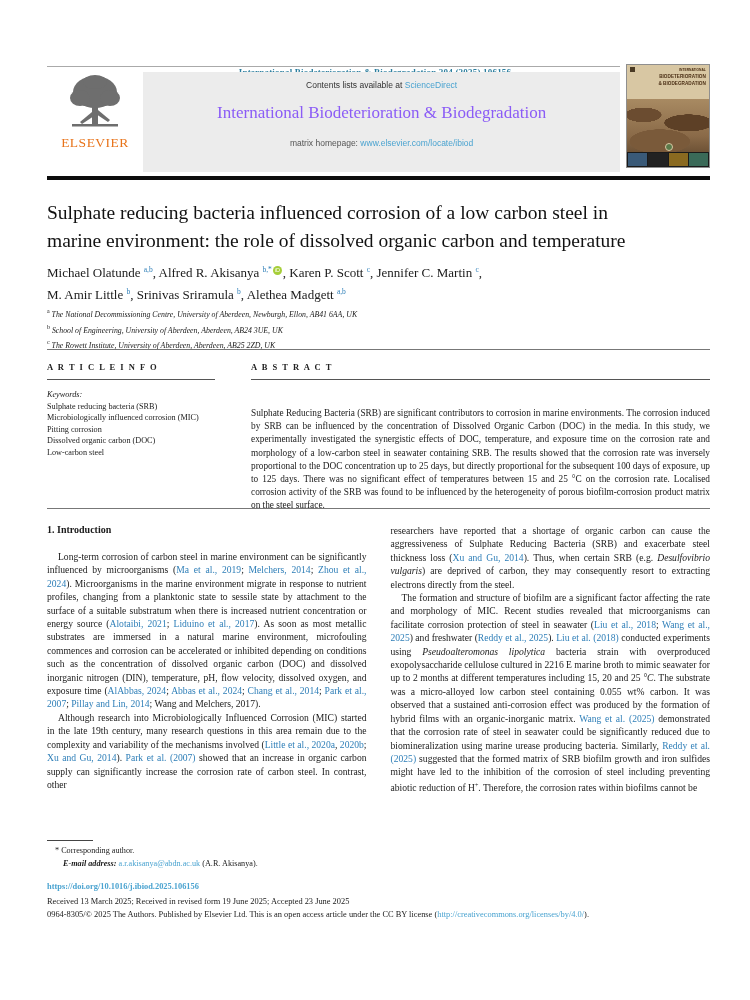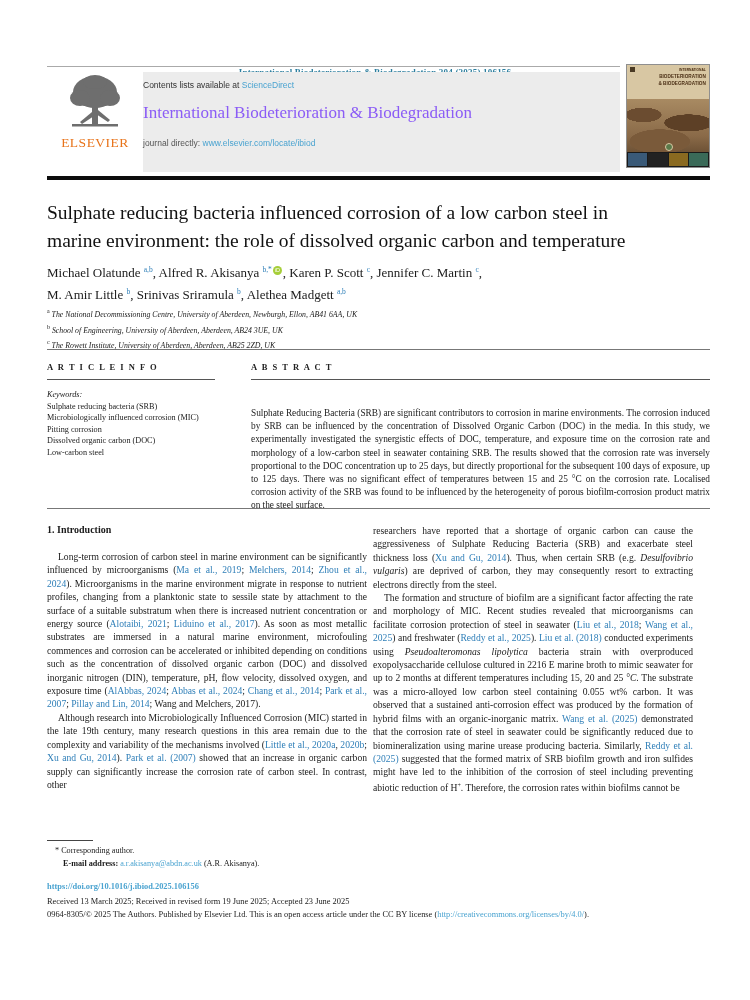--- a/index.html
+++ b/index.html
@@ -10,21 +10,21 @@
   
   .top-ref{top:40px;left:0;right:0;text-align:center;font-size:9px;font-weight:bold;color:#2e7f9f;letter-spacing:.2px;margin-top:27px;}
 
   
   .header-wrap{top:66px;left:47px;width:663px;}
   .header-main{display:flex;align-items:flex-start;}
   .header-left{display:flex;border-top:1.5px solid #aaa;padding-top:5px;width:575px;}
   .logo-col{width:96px;height:96px;background:#fff;display:flex;flex-direction:column;align-items:center;justify-content:flex-start;}
   .logo-col svg{display:block;}
   .elsevier-word{font-size:13.5px;color:#e8731a;letter-spacing:.5px;margin-top:1px;font-family:"Liberation Serif",serif;}
-  .mid-box{flex:1;background:#ececec;height:92px;padding-top:8px;}
+  .mid-box{flex:1;background:#ececec;height:92px;text-align:center;padding-top:8px;}
   .contents-line{font-size:8.5px;font-family:"Liberation Sans",sans-serif;color:#333;}
   .journal-title{font-size:17px;margin-top:13px;color:#8b5cf6;}
   .homepage-line{font-size:8.5px;font-family:"Liberation Sans",sans-serif;color:#555;margin-top:15px;}
   .linklight{color:#4aa3d0;}
   .black-bar{width:663px;height:3.5px;background:#0d0d0d;margin-top:4px;}
 
   
   .cover{width:82px;height:102px;margin-left:6px;margin-top:-2px;border:1px solid #8f8f8f;position:relative;overflow:hidden;background:#8a6a48;}
   .cover-top{height:34px;background:#d8c7a3;position:relative;}
   .cover-logo-dot{position:absolute;top:2px;left:3px;width:5px;height:5px;background:#4a3a24;}
@@ -44,41 +44,41 @@
   
   .art-title{top:199px;left:47px;width:650px;font-size:19.5px;line-height:28px;color:#111;}
   .authors{top:260px;left:47px;width:650px;font-size:13px;line-height:19px;}
   .seg-supb{vertical-align:super;font-size:7.5px;color:#2f7fb8;}
   .orcid-icon{display:inline-block;width:9px;height:9px;border-radius:50%;background:#a6ce39;color:#fff;
       font-size:5.5px;line-height:9px;text-align:center;font-family:"Liberation Sans",sans-serif;
       vertical-align:super;margin:0 1px;}
   .affils{top:305px;left:47px;width:650px;font-size:7.8px;line-height:12px;}
   .seg-sup{vertical-align:super;font-size:6px;}
   .seg-italic{font-style:italic;}
-  .seg-emlabel{font-weight:bold;}
+  .seg-emlabel{font-style:italic;font-weight:bold;}
   .seg-link{color:#2f7fb8;}
   .seg-linklight{color:#4aa3d0;}
 
   .rule{left:47px;width:663px;border-top:1px solid #777;height:0;}
 
   
   .info-section{top:362px;left:47px;width:663px;display:flex;}
   .info-col{width:186px;}
   .abstract-col{flex:1;margin-left:18px;}
   .sec-heading{font-size:8.5px;font-weight:bold;letter-spacing:1.5px;color:#222;}
   .heading-rule{border-bottom:1px solid #555;margin-top:7px;}
   .info-col .heading-rule{width:168px;}
   .keywords{margin-top:9px;font-size:8.2px;line-height:11.5px;}
   .kw-label{font-style:italic;}
   .abstract-text{margin-top:27px;font-size:9.3px;line-height:13.2px;text-align:justify;}
 
   
   .body-cols{top:524px;left:47px;width:663px;display:flex;height:308px;overflow:hidden;}
   .col{width:320px;}
-  .col+.col{margin-left:6px;}
+  .col+.col{margin-left:24px;}
   .intro-heading{font-size:10px;font-weight:bold;margin-bottom:15px;}
   .body-p{font-size:9.6px;line-height:13.4px;text-align:justify;}
   .indent{text-indent:11px;}
 
   
   .bottom-block{top:840px;left:47px;width:663px;font-size:8.2px;line-height:12.5px;}
   .foot-rule{width:46px;border-top:1px solid #444;margin-bottom:4px;}
   .footnote{padding-left:8px;}
   .footnote .fn2{padding-left:8px;}
   .doi-line{margin-top:11px;font-size:8.4px;font-weight:bold;}
@@ -109,21 +109,21 @@
           </svg>
         </span>
         <div class="elsevier-word">ELSEVIER</div>
       </div>
       <div class="mid-box">
         <div class="contents-line">
           <span>Contents lists available at </span><span class="linklight">ScienceDirect</span>
         </div>
         <div class="journal-title">International Biodeterioration &amp; Biodegradation</div>
         <div class="homepage-line">
-          <span>journal directly: </span><span class="linklight">www.elsevier.com/locate/ibiod</span>
+          <span>matrix homepage: </span><span class="linklight">www.elsevier.com/locate/ibiod</span>
         </div>
       </div>
     </div>
     <div class="cover">
       <div class="cover-top">
         <div class="cover-logo-dot"></div>
         <div class="cover-titles">
           <div class="cover-t1">INTERNATIONAL</div>
           <div class="cover-t2">BIODETERIORATION</div>
           <div class="cover-t3">&amp; BIODEGRADATION</div>

